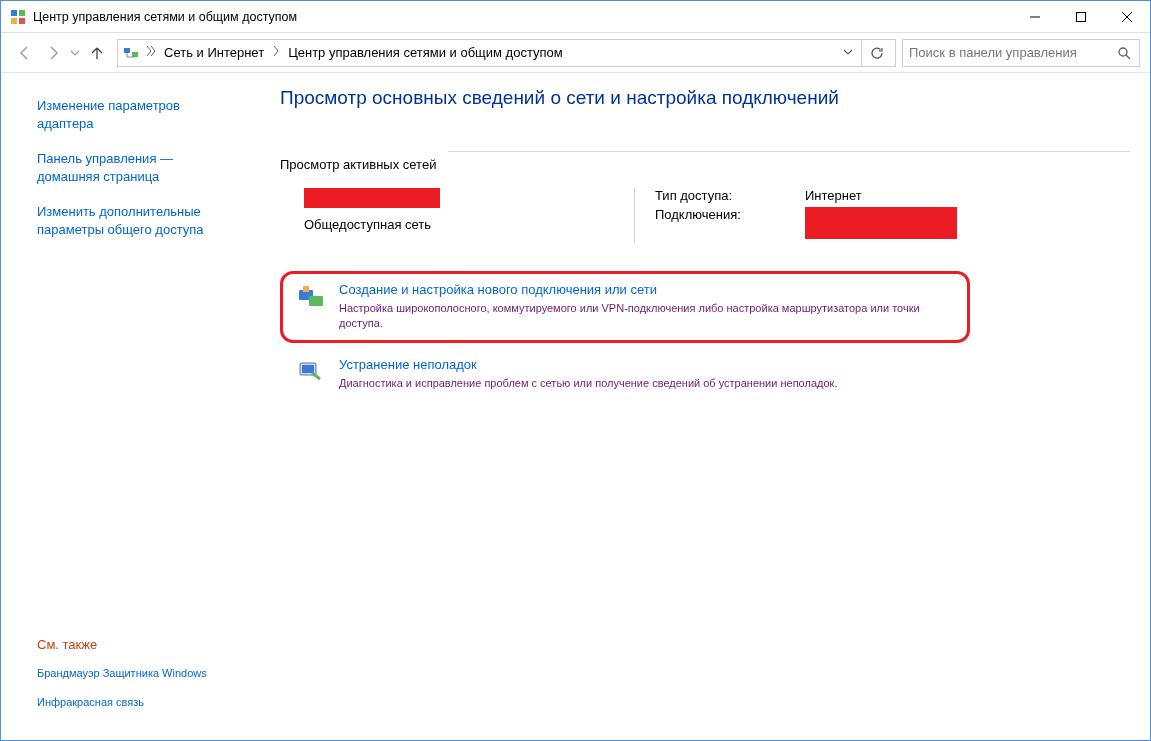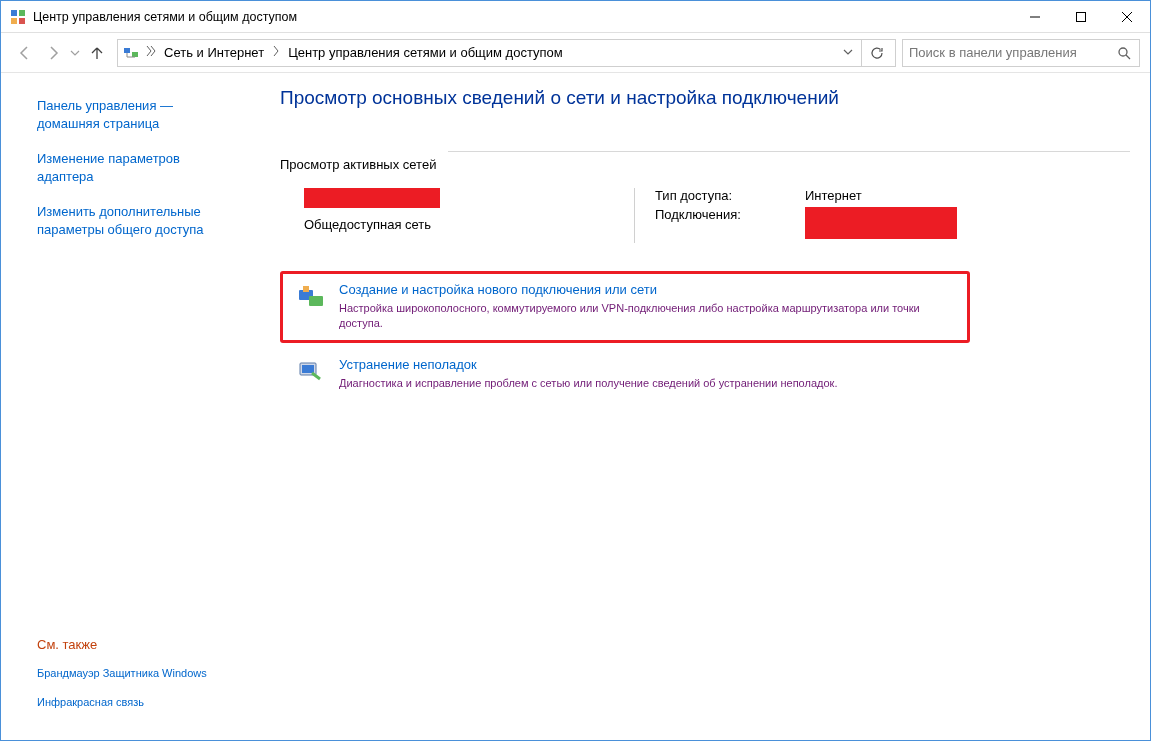--- a/index.html
+++ b/index.html
@@ -148,21 +148,21 @@
   .kv .k { width:150px; }
   .kv .v { }
 
   .option-block {
     display:flex; align-items:flex-start;
     padding:10px 10px;
     margin-bottom:4px;
   }
   .option-highlight {
     border:3px solid #ec1c24;
-    border-radius:3px;
+    border-radius:13px;
     padding:8px 10px;
     width:690px;
   }
   .option-block .opt-icon {
     width:38px; display:flex; justify-content:center;
     padding-top:2px;
   }
   .option-block .opt-text { flex:1; padding-left:8px;}
   .opt-link { color:#0066cc; font-size:13px; margin-bottom:4px; cursor:pointer;}
   .opt-desc { color:#701a75; font-size:11px; line-height:1.4; max-width:600px;}
@@ -265,22 +265,22 @@
           <circle cx="6" cy="6" r="4" fill="none" stroke="#606060" stroke-width="1.3"></circle>
           <line x1="9" y1="9" x2="13" y2="13" stroke="#606060" stroke-width="1.3"></line>
         </svg>
     </div>
   </div>
 </div>
 
 <div class="body-row">
 
   <div class="sidebar">
+    <div class="sidebar-link">Изменение параметров адаптера</div>
     <div class="sidebar-link">Панель управления — домашняя страница</div>
-    <div class="sidebar-link">Изменение параметров адаптера</div>
     <div class="sidebar-link">Изменить дополнительные параметры общего доступа</div>
     <div class="sidebar-spacer"></div>
     <div class="sidebar-see-also">См. также</div>
     <div class="sidebar-footer-link">Брандмауэр Защитника Windows</div>
     <div class="sidebar-footer-link">Инфракрасная связь</div>
   </div>
 
   <div class="main">
     <h1>Просмотр основных сведений о сети и настройка подключений</h1>
 

